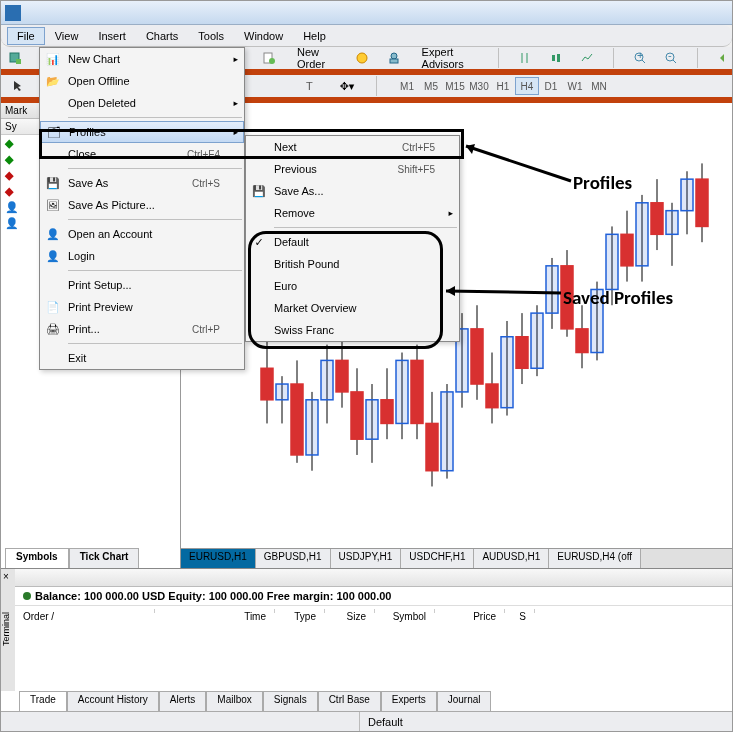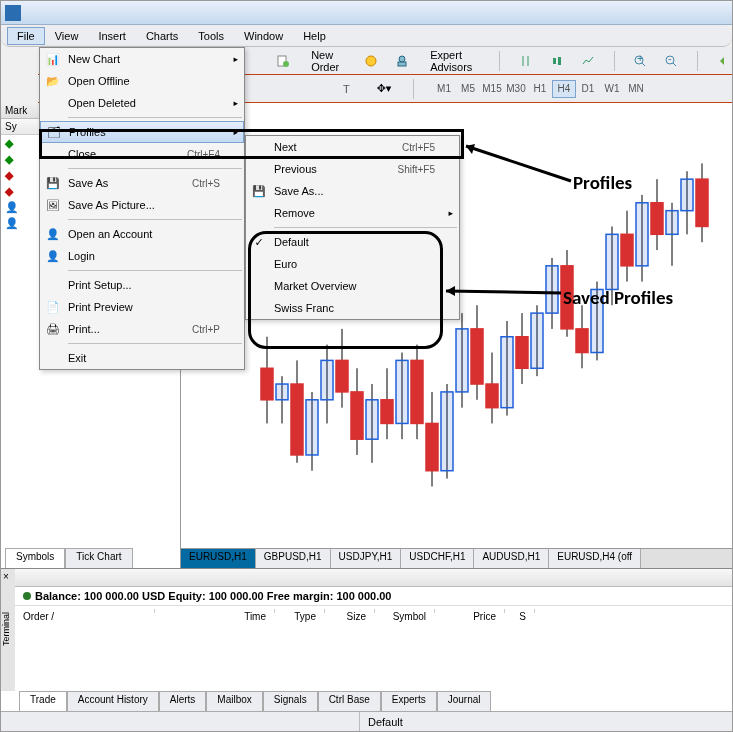--- a/index.html
+++ b/index.html
@@ -2,36 +2,36 @@
 <html><head>
 <meta charset="utf-8">
 <style>
 * { margin: 0; padding: 0; box-sizing: border-box; font-family: Tahoma, Arial, sans-serif; font-size: 11px; }
 body { background: #f0f0f0; width: 733px; height: 732px; overflow: hidden; position: relative; border: 1px solid #999; }
 .titlebar { height: 24px; background: linear-gradient(#e8f0fa, #c5d9ef); border-bottom: 1px solid #9aaec5; display: flex; align-items: center; padding-left: 4px; }
 .titlebar .icon { width: 16px; height: 16px; background: #2a6eb1; display: inline-block; margin-right: 4px; }
 .menubar { height: 22px; background: #ecedf0; border-bottom: 1px solid #c0c0c0; display: flex; align-items: center; padding-left: 6px; border-radius: 9px; }
 .menubar .mi { padding: 3px 10px; cursor: pointer; }
 .menubar .mi.open { background: #d6e5f5; border: 1px solid #7da2ce; padding: 2px 9px; }
-.toolbar { height: 28px; background: #ecedf0; border-bottom: 1px solid #c2410c; display: flex; align-items: center; padding-left: 6px; gap: 15px; margin-left: 37px; }
+.toolbar { height: 28px; background: #ecedf0; border-bottom: 6px solid #c2410c; display: flex; align-items: center; padding-left: 6px; gap: 15px; }
 .tbtn { width: 22px; height: 22px; border: 1px solid transparent; display: inline-flex; align-items: center; justify-content: center; }
 .tsep { width: 1px; height: 20px; background: #c0c0c0; margin: 0 3px; }
 .tlabel { padding: 0 5px; display: flex; align-items: center; gap: 4px; height: 22px; }
 .tf { width: 24px; height: 18px; text-align: center; font-size: 10px; color: #555; display: inline-flex; align-items: center; justify-content: center; }
 .tf.active { border: 1px solid #7da2ce; background: #d6e5f5; }
 .leftpanel { position: absolute; left: 0; top: 102px; width: 180px; height: 465px; background: #fff; border-right: 1px solid #999; }
 .leftpanel .head { background: linear-gradient(#f0f0f0,#e0e0e0); border-bottom: 1px solid #bbb; padding: 2px 4px; font-size: 10px; }
 .leftpanel .cols { display: flex; background: linear-gradient(#f8f8f8,#e8e8e8); border-bottom: 1px solid #ccc; }
 .leftpanel .cols div { flex: 1; padding: 2px 4px; font-size: 10px; border-right: 1px solid #ccc; }
 .symrow { display: flex; align-items: center; height: 16px; padding-left: 4px; gap: 4px; font-size: 10px; }
 .symrow .arr { width: 10px; font-weight: bold; }
 .up { color: #0a8a0a; }
 .dn { color: #c01010; }
 .bottomtabs { position: absolute; bottom: 0; height: 20px; display: flex; }
-.bottomtab { padding: 2px 10px; background: #ecedf0; border: 1px solid #aaa; border-bottom: none; font-size: 10px; }
+.bottomtab { padding: 2px 10px; background: #ecedf0; border: 1px solid #aaa; border-bottom: none; font-size: 10px; font-weight: bold; }
 .bottomtab.active { background: #fff; }
 .chartarea { position: absolute; left: 180px; top: 102px; right: 0; height: 465px; background: #fff; }
 .chart-tabs { position: absolute; bottom: 0; left: 0; right: 0; height: 20px; background: #e0e0e0; display: flex; border-top: 1px solid #999; overflow: hidden; }
 .chart-tab { padding: 2px 8px; border-right: 1px solid #aaa; font-size: 10px; white-space: nowrap; background: #ecedf0; }
 .chart-tab.active { background: #0369a1; }
 .terminal { position: absolute; left: 0; right: 0; top: 567px; bottom: 20px; background: #fff; border-top: 1px solid #888; }
 .term-head { display: flex; background: linear-gradient(#f8f8f8,#e4e4e4); border-bottom: 1px solid #bbb; height: 18px; }
 .term-head div { padding: 2px 8px; border-right: 1px solid #ccc; font-size: 10px; margin-top: 40px; }
 .term-balance { padding: 3px 8px; font-size: 10px; border-bottom: 1px solid #ddd; display: flex; gap: 4px; }
 .term-balance .dot { width: 8px; height: 8px; border-radius: 50%; background: #2a7a2a; align-self: center; }
@@ -395,20 +395,24 @@
       <span class="arrow">▸</span>
     </div>
   <div class="dsep"></div>
   <div id="saved-profiles">
       <div class="ditem">
         <span class="icn">✓</span>
         <span>Default</span>
       </div>
       <div class="ditem">
         <span class="icn"></span>
+        <span>British Pound</span>
+      </div>
+      <div class="ditem">
+        <span class="icn"></span>
         <span>Euro</span>
       </div>
       <div class="ditem">
         <span class="icn"></span>
         <span>Market Overview</span>
       </div>
       <div class="ditem">
         <span class="icn"></span>
         <span>Swiss Franc</span>
       </div>

